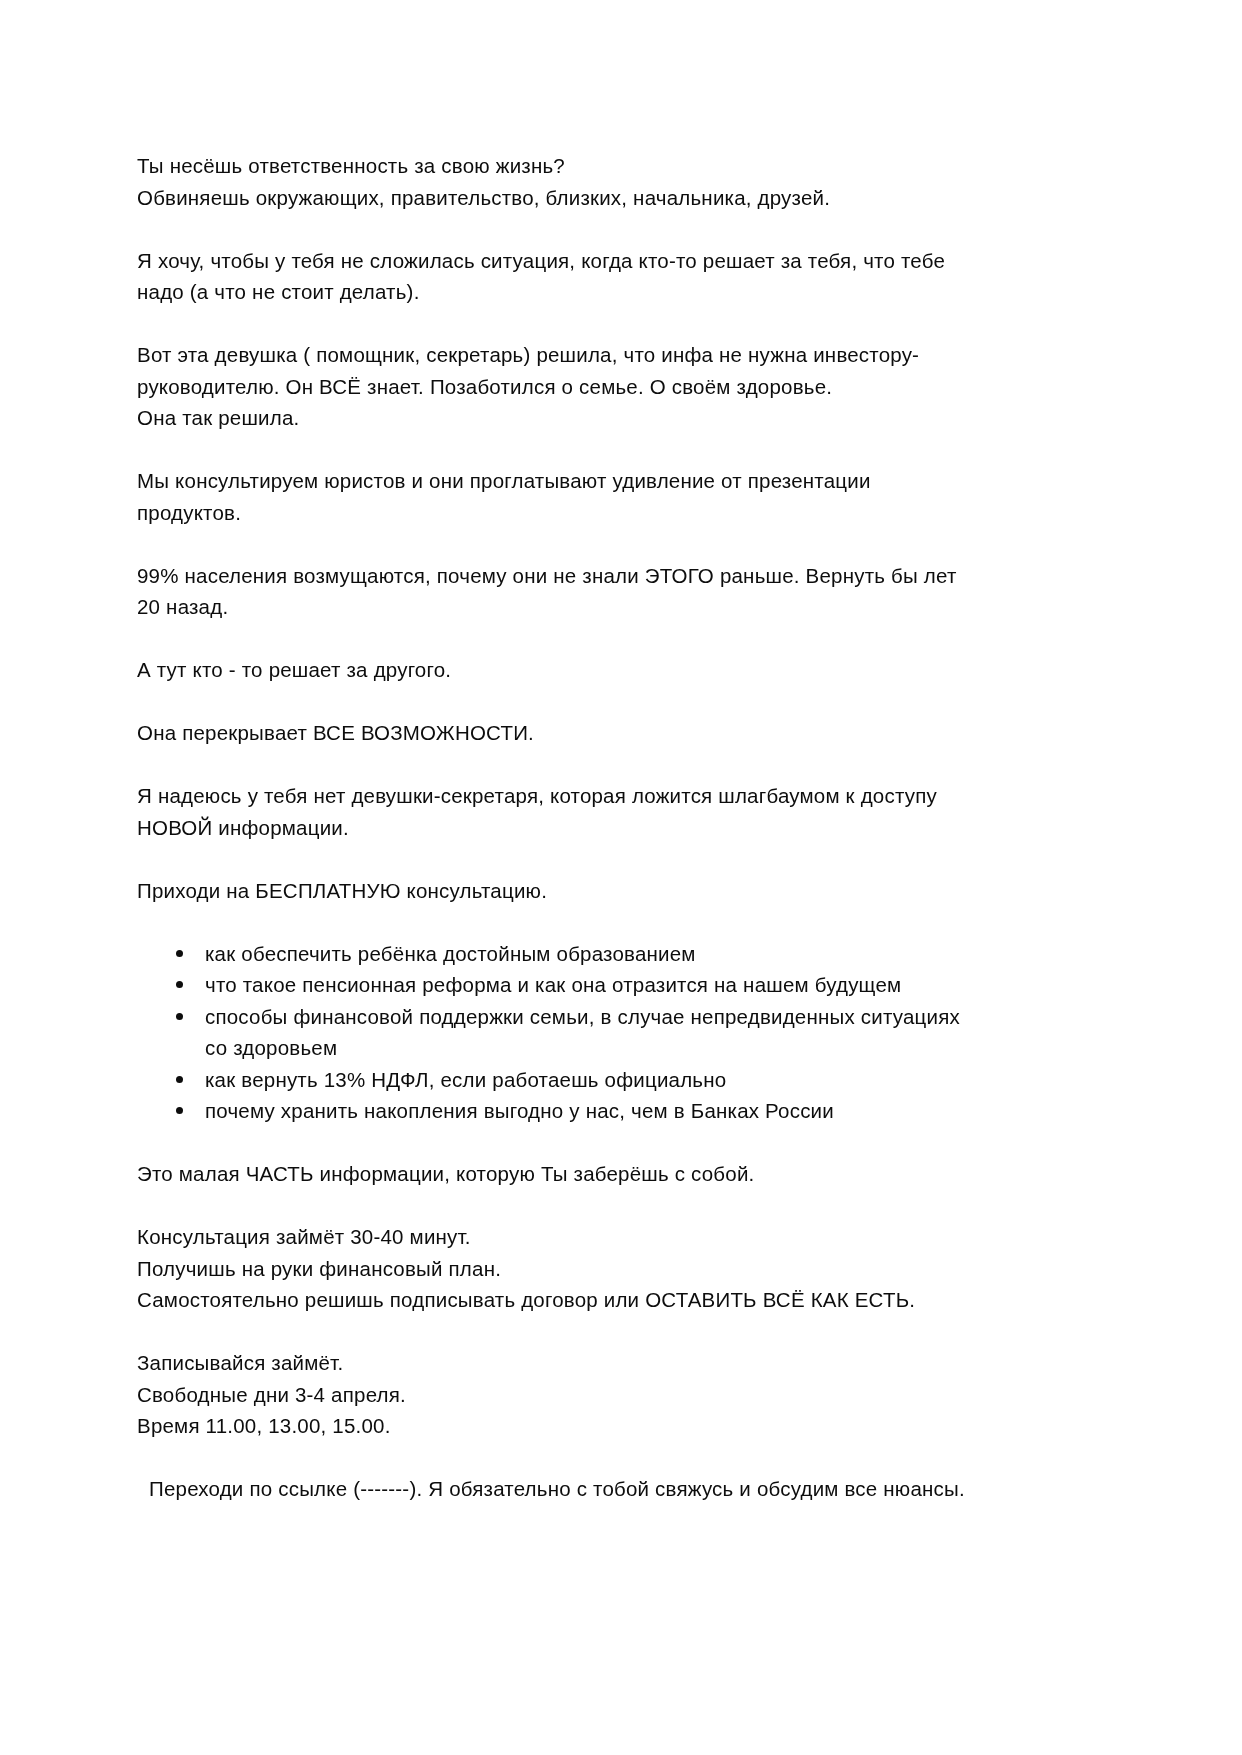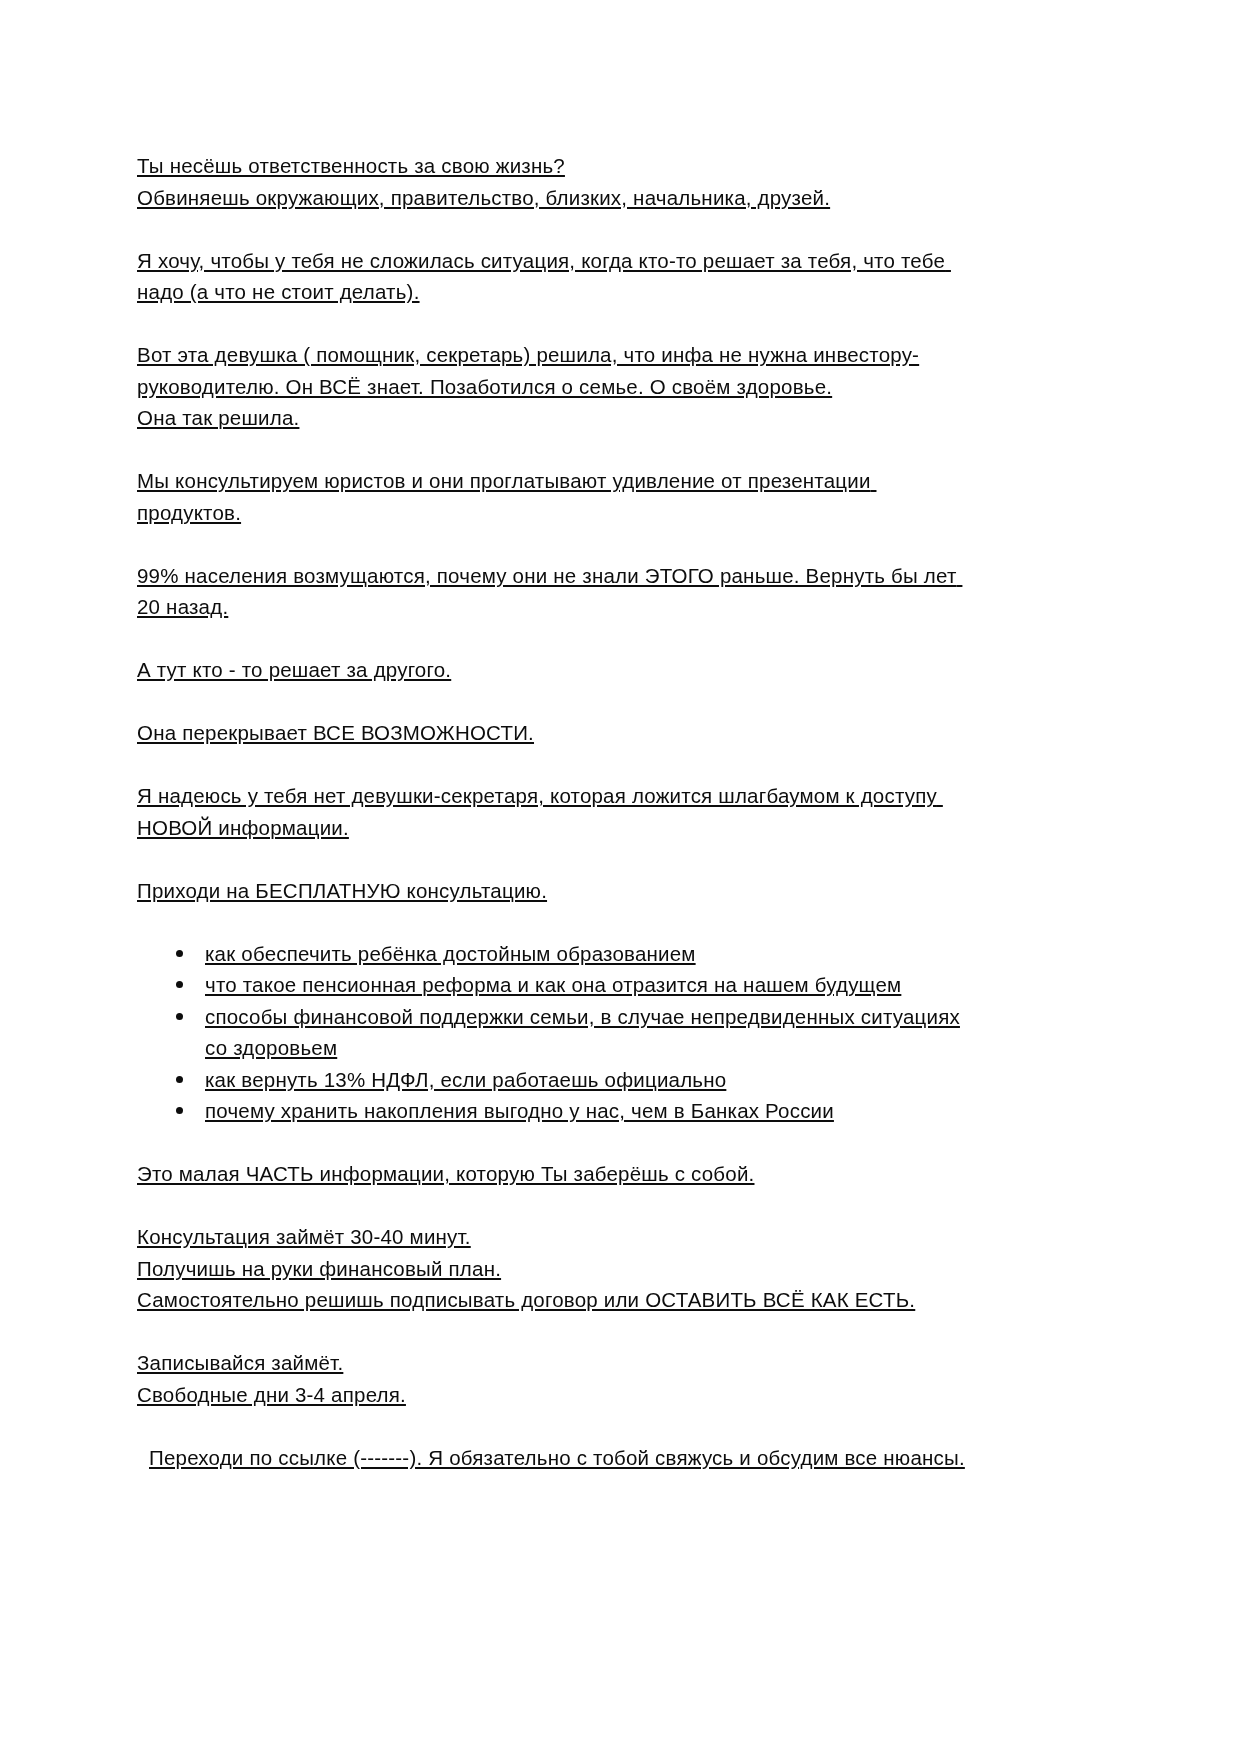--- a/index.html
+++ b/index.html
@@ -33,28 +33,26 @@
     margin: 0 0 31.5px 0;
     max-width: 828px;
   }
   .para.tight {
     margin-bottom: 0;
     margin-left: 12px;
   }
   .line {
     display: block;
     white-space: pre-wrap;
-    text-decoration: underline;
   }
   ul.bullets {
     margin: 0 0 31.5px 0;
     padding: 0;
     list-style: none;
     max-width: 840px;
-    text-decoration: underline;
   }
   ul.bullets li {
     position: relative;
     margin: 0;
     padding: 0 0 0 68px;
     line-height: 31.5px;
   }
   ul.bullets li .bullet-dot {
     position: absolute;
     left: 39px;
@@ -142,20 +140,21 @@
 
     <p class="para">
       <span class="line">Консультация займёт 30-40 минут.</span>
       <span class="line">Получишь на руки финансовый план.</span>
       <span class="line">Самостоятельно решишь подписывать договор или ОСТАВИТЬ ВСЁ КАК ЕСТЬ.</span>
     </p>
 
     <p class="para">
       <span class="line">Записывайся займёт.</span>
       <span class="line">Свободные дни 3-4 апреля.</span>
+      <span class="line">Время 11.00, 13.00, 15.00.</span>
     </p>
 
     <p class="para tight">
       <span class="line">Переходи по ссылке (-------). Я обязательно с тобой свяжусь и обсудим все нюансы.</span>
     </p>
 
   </div>
 </div>
 
 </body></html>

